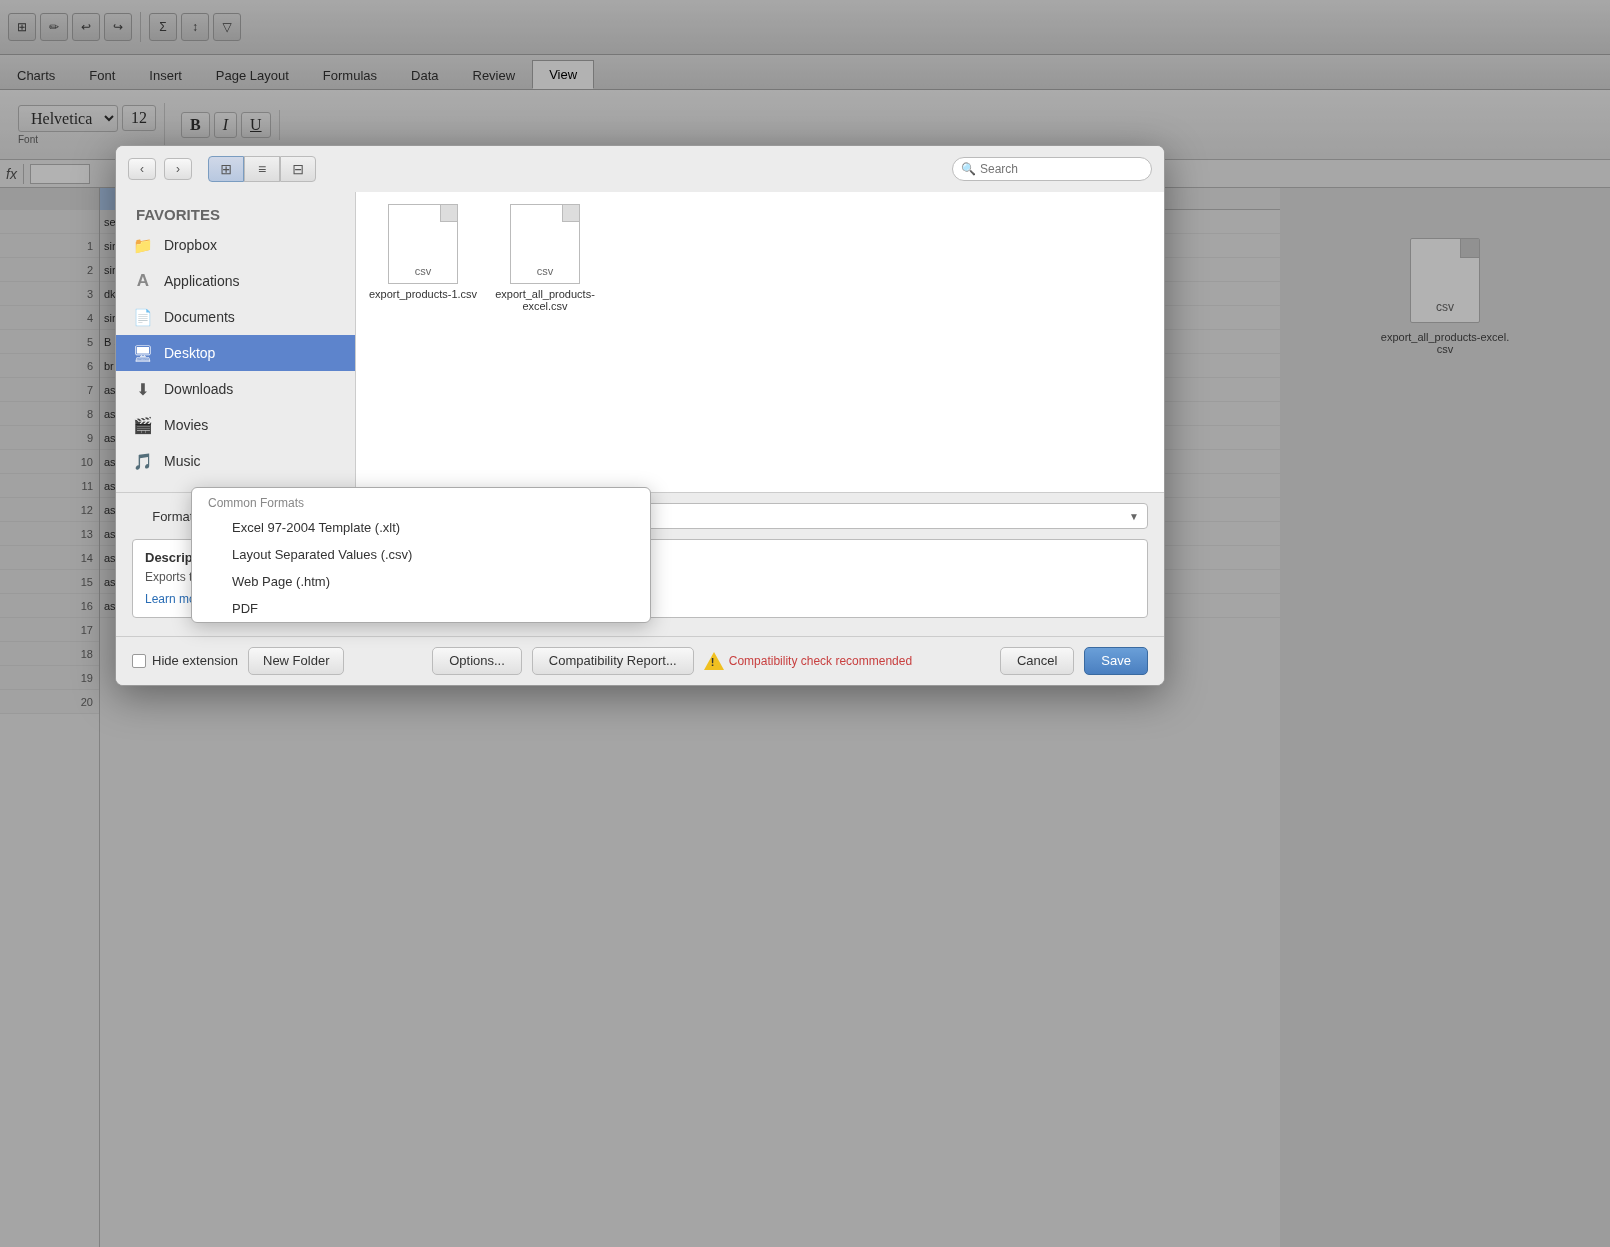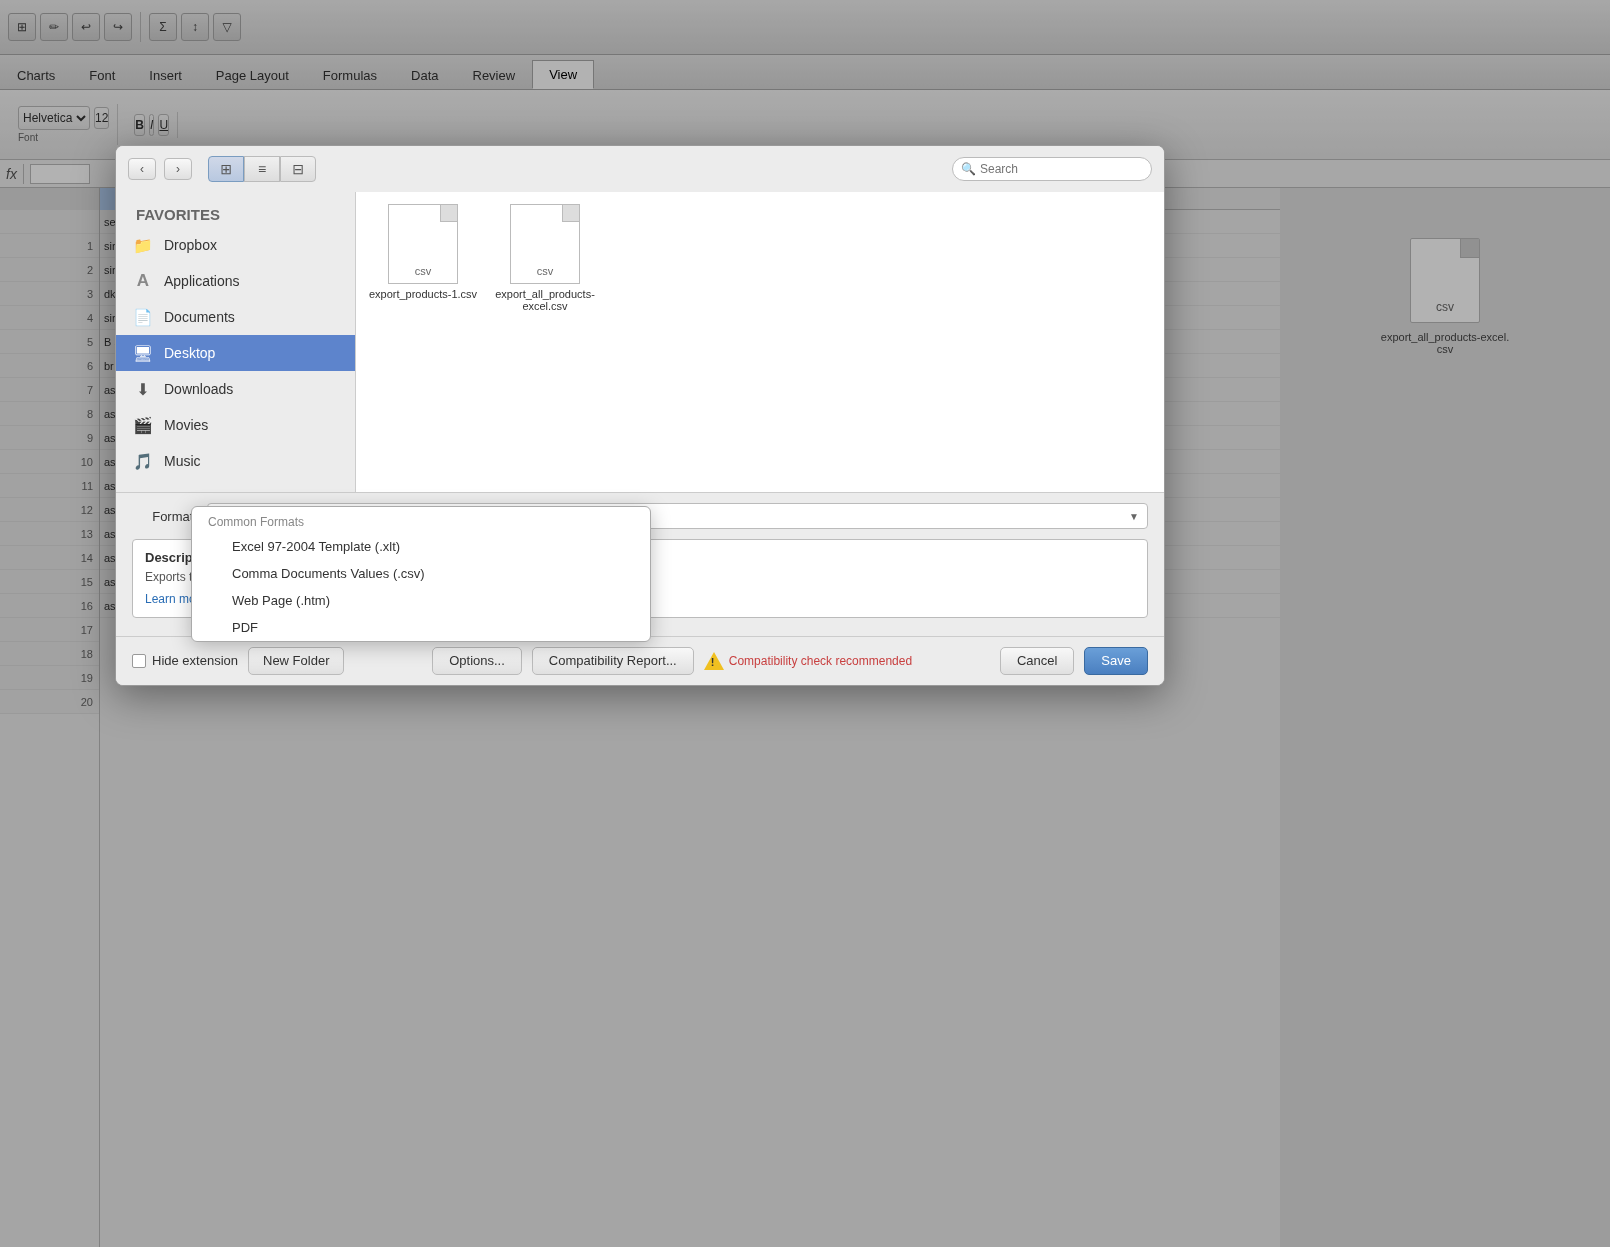--- a/index.html
+++ b/index.html
@@ -101,27 +101,28 @@
       margin-top: 2px;
     }
 
     .ribbon-controls {
       display: flex;
       align-items: center;
       gap: 4px;
     }
 
     .ribbon-btn {
-      padding: 3px 0;
+      padding: 3px 8px;
       background: linear-gradient(to bottom, #f8f8f8, #e8e8e8);
       border: 1px solid #bbb;
       border-radius: 3px;
-      font-size: 12px;
+      font-size: 16px;
       color: #333;
       cursor: pointer;
+      font-family: Liberation Serif, serif;
     }
 
     
     .formula-bar {
       position: absolute;
       top: 160px; left: 0; right: 0;
       height: 28px;
       background: #f0f0f0;
       border-bottom: 1px solid #bbb;
       display: flex;
@@ -1078,29 +1079,29 @@
         <span class="compat-text">Compatibility check recommended</span>
       </div>
     </div>
 
     <div class="footer-right">
       <button class="footer-btn">Cancel</button>
       <button class="footer-btn footer-btn-primary">Save</button>
     </div>
   </div>
 
-  <div class="format-popup" style="top: 360px; left: 75px;">
+  <div class="format-popup" style="top: 341px; left: 75px;">
     <div class="popup-section-label">Common Formats</div>
     <div class="popup-item">
       <span class="check-mark"> </span>
       <span>Excel 97-2004 Template (.xlt)</span>
     </div>
     <div class="popup-item">
       <span class="check-mark"> </span>
-      <span>Comma Documents Values (.csv)</span>
+      <span>Layout Separated Values (.csv)</span>
     </div>
     <div class="popup-item">
       <span class="check-mark"> </span>
       <span>Web Page (.htm)</span>
     </div>
     <div class="popup-item">
       <span class="check-mark"> </span>
       <span>PDF</span>
     </div>
 

